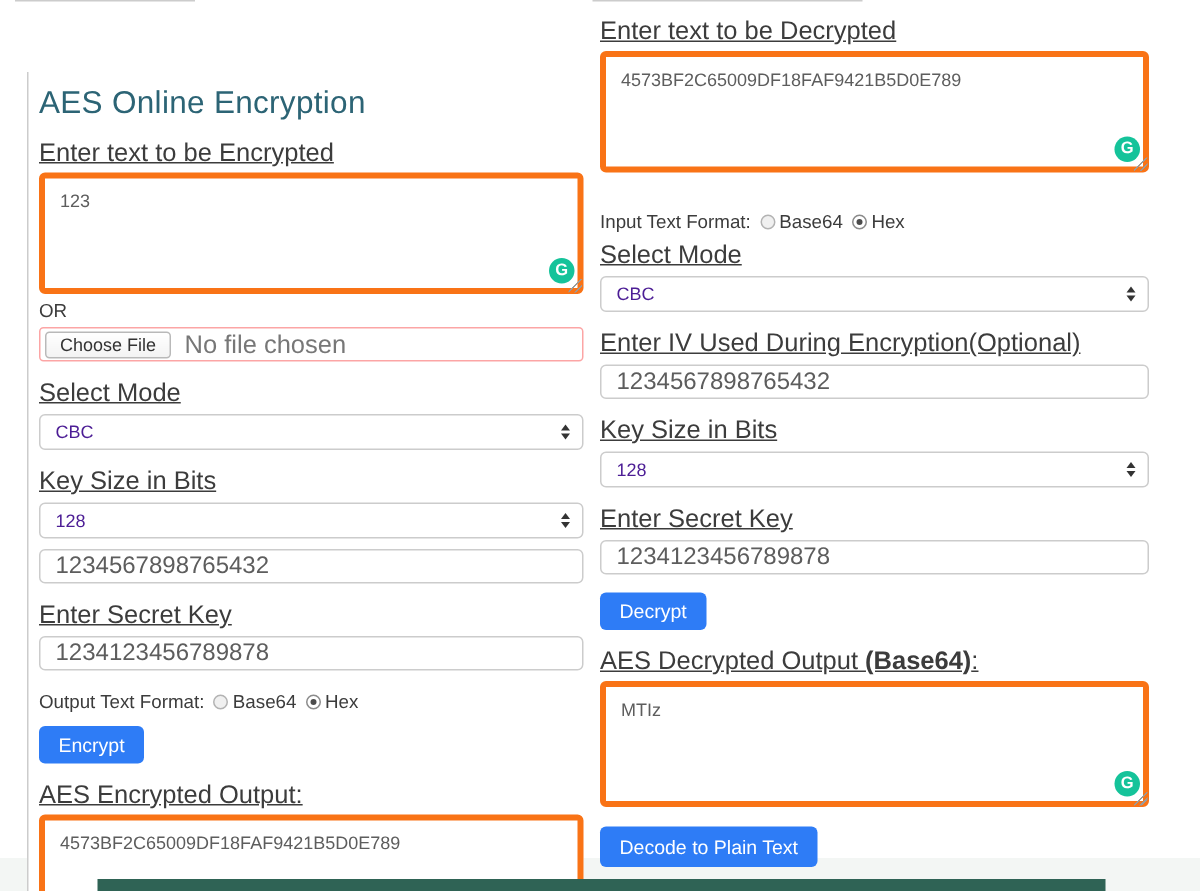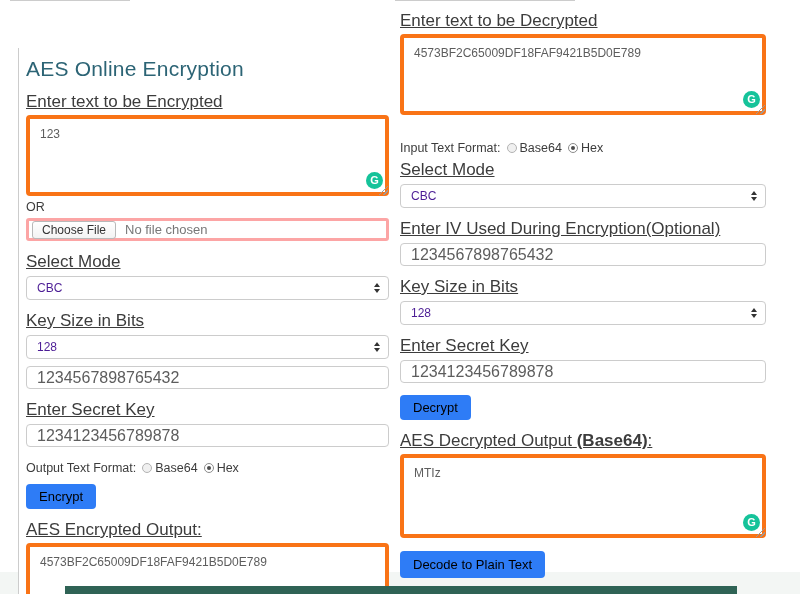--- a/index.html
+++ b/index.html
@@ -41,46 +41,46 @@
   }
   .resize-handle {
     position:absolute; right:1px; bottom:1px; width:9px; height:9px;
     background:
       linear-gradient(135deg, transparent 45%, #9a9a9a 45%, #9a9a9a 52%, transparent 52%),
       linear-gradient(135deg, transparent 70%, #9a9a9a 70%, #9a9a9a 78%, transparent 78%);
   }
 
   .or-lbl { font-size:12.5px; color:#3c3c3c; margin-top:4px; }
 
-  .filebox { margin-top:4px; border:3px solid #fca5a5; border-radius:3px; height:23px;
+  .filebox { margin-top:4px; border:1px solid #fca5a5; border-radius:3px; height:23px;
     display:flex; align-items:center; padding:0 0 0 3px; background:#fff; }
   .filebtn { border:1px solid #b9b9b9; border-radius:3px; background:linear-gradient(#fff,#f3f3f3);
     font-size:12px; color:#333; padding:2px 9px; height:18px; display:flex; align-items:center; }
-  .filestatus { font-size:13px; color:#777; margin-left:9px; }
+  .filestatus { font-size:17px; color:#777; margin-left:9px; }
 
   .select { margin-top:7px; border:1px solid #ccc; border-radius:4px; background:#fff; height:24px;
     display:flex; align-items:center; justify-content:space-between; padding:0 8px 0 10px;
     font-size:12px; color:#4c1d95; cursor:default; }
   .stepper { display:flex; flex-direction:column; gap:2px; align-items:center; }
   .stepper i { display:block; width:0; height:0; border-left:3.5px solid transparent; border-right:3.5px solid transparent; }
   .stepper .up   { border-bottom:4px solid #333; }
   .stepper .down { border-top:4px solid #333; }
 
   input[type=text] { margin-top:7px; width:100%; border:1px solid #ccc; border-radius:4px; height:23px;
     font-family:"Liberation Sans",sans-serif; font-size:16px; color:#5d5d5d; padding:0 10px; outline:none; display:block; }
 
   .fmt-row { display:flex; align-items:center; margin-top:14px; font-size:12.5px; color:#3c3c3c; }
   .radio { width:10px; height:10px; border-radius:50%; border:1px solid #b3b3b3; background:#f0f0f0;
     display:inline-block; margin:0 1px 0 6px; position:relative; flex:0 0 auto; }
   .radio.checked { background:#fff; border-color:#8b8b8b; }
   .radio.checked::after { content:""; position:absolute; left:2px; top:2px; right:2px; bottom:2px;
     border-radius:50%; background:#4c4c4c; }
   .fmt-opt { margin-left:2px; }
 
-  .btn { display:inline-block; border:none; border-radius:4px; background:#2e7cf6; color:#000000;
+  .btn { display:inline-block; border:none; border-radius:4px; background:#2e7cf6; color:#ffffff;
     font-family:"Liberation Sans",sans-serif; font-size:13px; padding:5px 13px; cursor:pointer; }
   .btn-encrypt { margin-top:9px; }
   .btn-decrypt { margin-top:12px; }
   .btn-decode  { margin-top:13px; padding:6px 13px; }
 
   .col-right .mt-sm { margin-top:8px; }
 </style>
 </head>
 <body>
 

